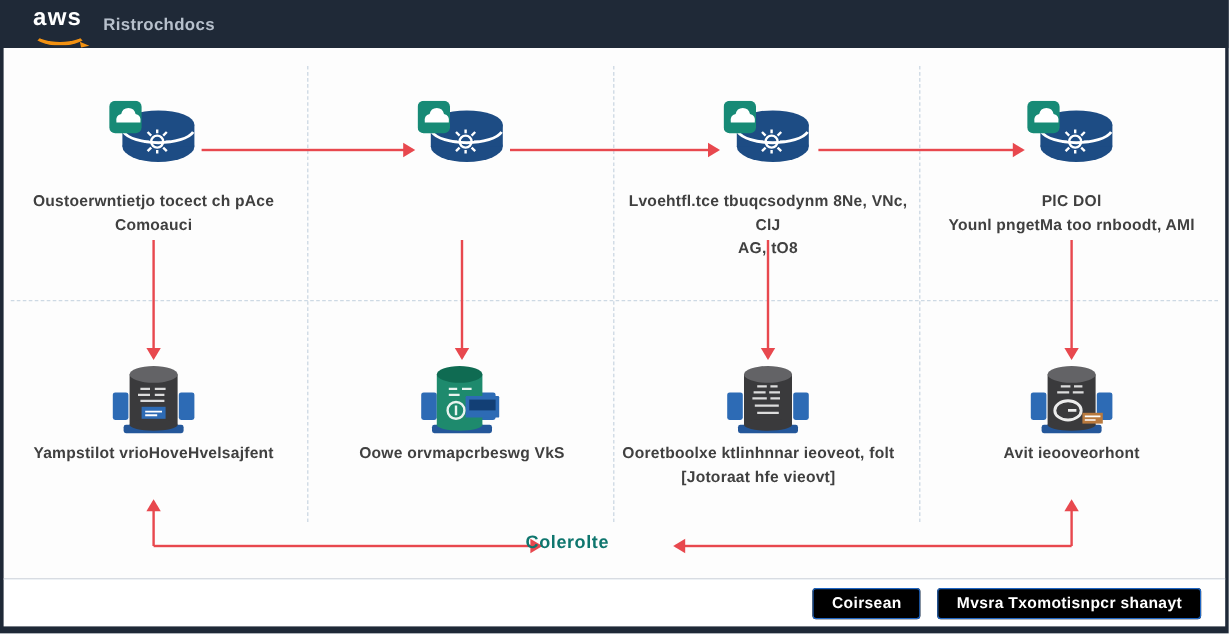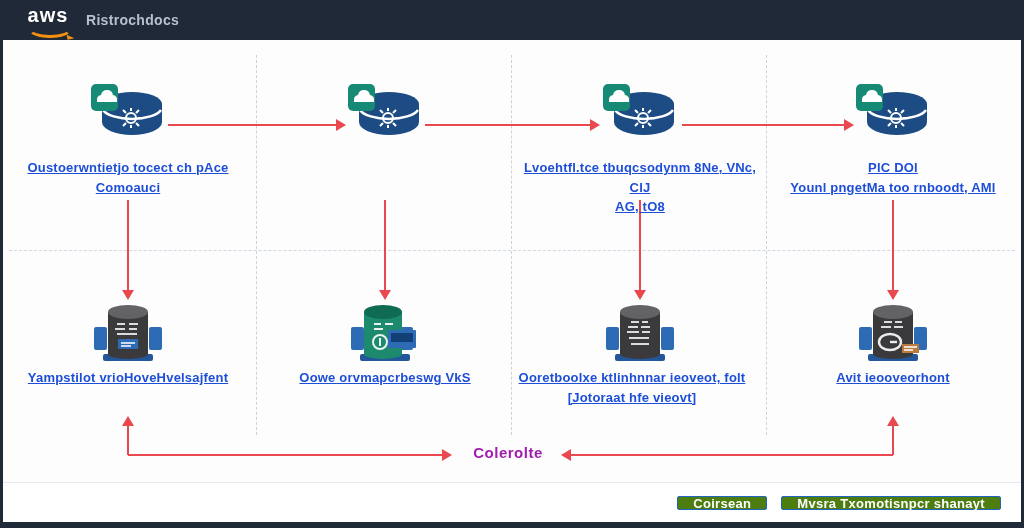--- a/index.html
+++ b/index.html
@@ -10,39 +10,39 @@
   .logo{position:relative;margin-left:22px;width:52px;height:30px;cursor:pointer;}
   .logo-text{color:#fff;font-weight:bold;font-size:20px;letter-spacing:1px;line-height:20px;display:block;text-align:center;}
   .swoosh{position:absolute;left:5px;top:13px;width:40px;height:14px;border:3px solid transparent;border-bottom-color:#f29111;border-radius:50%;}
   .swoosh::after{content:'';position:absolute;right:-4px;bottom:-4px;width:0;height:0;border-left:7px solid #f29111;border-top:5px solid transparent;transform:rotate(-12deg);}
   .nav-title{color:#b7c0cc;font-size:14px;font-weight:600;margin-left:12px;letter-spacing:.3px;}
 
   
   .canvas{position:absolute;left:3px;right:3px;top:40px;height:442px;background:#fdfdfd;}
   
   .footer{position:absolute;left:3px;right:3px;top:482px;height:40px;background:#fff;border-top:1px solid #e2e8ee;display:flex;align-items:center;justify-content:flex-end;gap:14px;padding-right:20px;box-sizing:border-box;}
-  .btn{background:#4d7c0f;color:#fff;border:none;border-radius:3px;height:14px;padding:0 16px;font-size:13px;font-weight:700;font-family:"Liberation Sans",sans-serif;letter-spacing:.3px;cursor:pointer;box-shadow:0 0 0 1px #1f66c4 inset;}
+  .btn{background:#000000;color:#fff;border:none;border-radius:3px;height:26px;padding:0 16px;font-size:13px;font-weight:700;font-family:"Liberation Sans",sans-serif;letter-spacing:.3px;cursor:pointer;box-shadow:0 0 0 1px #1f66c4 inset;}
 
   
   .vdash{position:absolute;top:15px;height:380px;width:0;border-left:1px dashed #c7d4e0;}
   .hdash{position:absolute;top:210px;left:6px;right:6px;height:0;border-top:1px dashed #cdd9e4;}
 
   
   .rl{position:absolute;background:#e8484e;}
   .harrow{height:2px;}
   .harrow.r::after{content:'';position:absolute;right:-2px;top:-5px;border-left:10px solid #e8484e;border-top:6px solid transparent;border-bottom:6px solid transparent;}
   .harrow.l::before{content:'';position:absolute;left:-2px;top:-5px;border-right:10px solid #e8484e;border-top:6px solid transparent;border-bottom:6px solid transparent;}
   .varrow{width:2px;}
   .varrow.d::after{content:'';position:absolute;bottom:-2px;left:-5px;border-top:10px solid #e8484e;border-left:6px solid transparent;border-right:6px solid transparent;}
   .varrow.u::before{content:'';position:absolute;top:-2px;left:-5px;border-bottom:10px solid #e8484e;border-left:6px solid transparent;border-right:6px solid transparent;}
 
   
-  .lbl{position:absolute;width:250px;text-align:center;color:#1d4ed8;font-size:13px;font-weight:600;line-height:1.5;letter-spacing:.2px;text-decoration:underline;}
+  .lbl{position:absolute;width:250px;text-align:center;color:#404040;font-size:13px;font-weight:600;line-height:1.5;letter-spacing:.2px;}
   .lbl span{display:block;}
-  .ret-lbl{position:absolute;left:435px;top:404px;width:140px;text-align:center;color:#a21caf;font-size:15px;font-weight:600;letter-spacing:.5px;}
+  .ret-lbl{position:absolute;left:435px;top:404px;width:140px;text-align:left;color:#0f766e;font-size:15px;font-weight:600;letter-spacing:.5px;}
 
   .icon{position:absolute;}
 </style>
 </head>
 <body>
 
 <div class="frame">
 
   <div class="topnav">
     <div class="logo">

